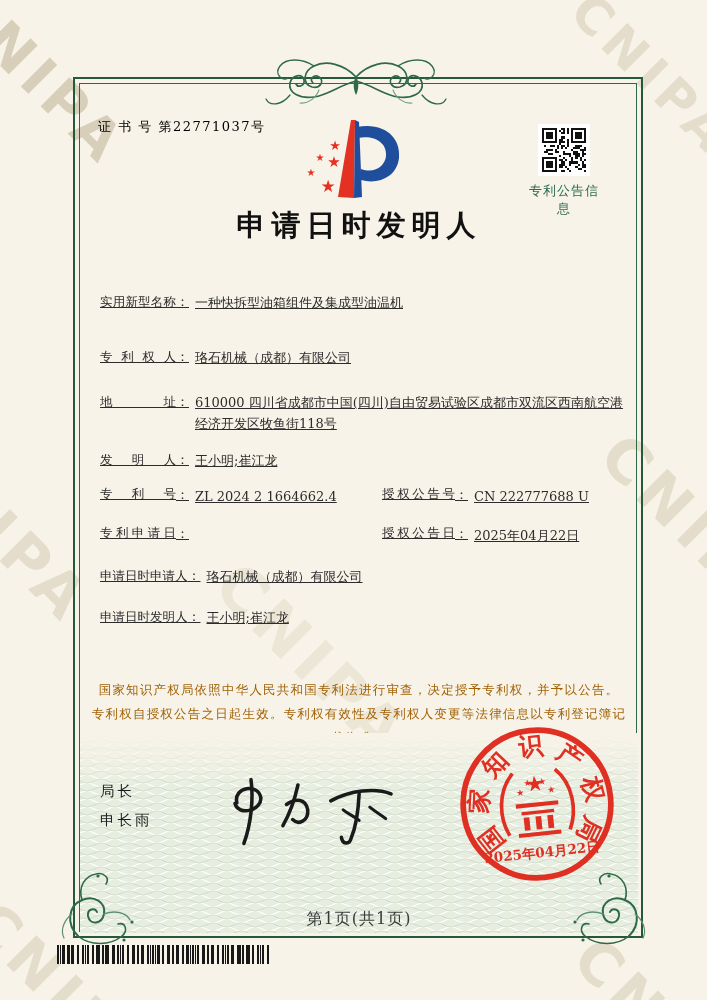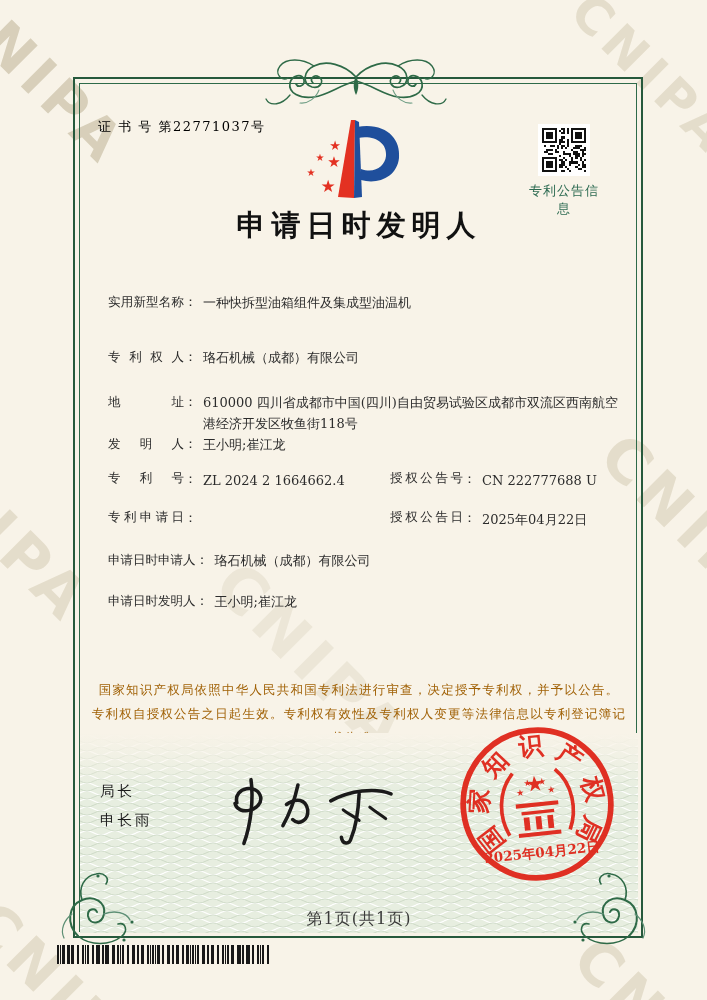--- a/index.html
+++ b/index.html
@@ -28,27 +28,27 @@
   .inner{position:absolute;left:80px;top:82px;width:558px;height:851px;z-index:2;}
   
   .cert-no{position:absolute;left:18px;top:36px;font-size:13px;letter-spacing:1.5px;color:#000000;}
   .logo{position:absolute;left:218px;top:28px;width:122px;height:96px;}
   .qr-wrap{position:absolute;left:448px;top:42px;width:72px;text-align:center;}
   .qr{width:52px;height:52px;display:block;margin:0 auto;background:#fff;}
   .qr-cap{margin-top:6px;font-size:13px;letter-spacing:1px;color:#2d6b52;}
   .title{position:absolute;left:0;top:124px;width:100%;text-align:center;
     font-size:29px;font-weight:bold;letter-spacing:6px;color:#111;}
   
-  .fields{position:absolute;left:28px;right:12px;top:210px;font-size:13px;}
+  .fields{position:absolute;left:20px;right:12px;top:210px;font-size:13px;text-decoration:underline;}
   .row{display:flex;align-items:flex-start;line-height:20px;}
   .flabel{flex:none;width:76px;font-size:12.5px;text-align:justify;text-align-last:justify;color:#2c2c2c;}
   .flabel.wide{width:auto;text-align-last:auto;letter-spacing:0;}
   .colon{flex:none;margin-right:6px;}
   .fvalue{flex:1;line-height:21px;}
-  .mb34{margin-bottom:34px}.mb24{margin-bottom:24px}.mb16{}
+  .mb34{margin-bottom:34px}.mb24{margin-bottom:24px}.mb16{margin-bottom:16px}
   .mb15{margin-bottom:15px}.mb18{margin-bottom:18px}.mb20{margin-bottom:20px}
   .row2{display:flex;}
   .col-l{display:flex;width:282px;flex:none;}
   .col-r{display:flex;flex:1;}
   .col-r .flabel{width:73px;}
   
   .legal{position:absolute;left:6px;right:6px;top:596px;text-align:center;
     font-size:12.5px;letter-spacing:1.2px;line-height:24px;color:#a16207;}
   
   .officer{position:absolute;left:20px;top:700px;

